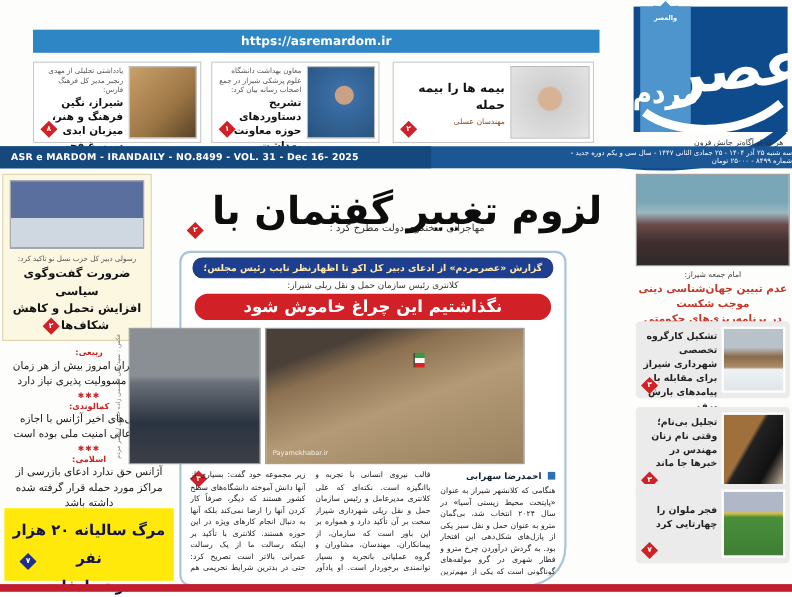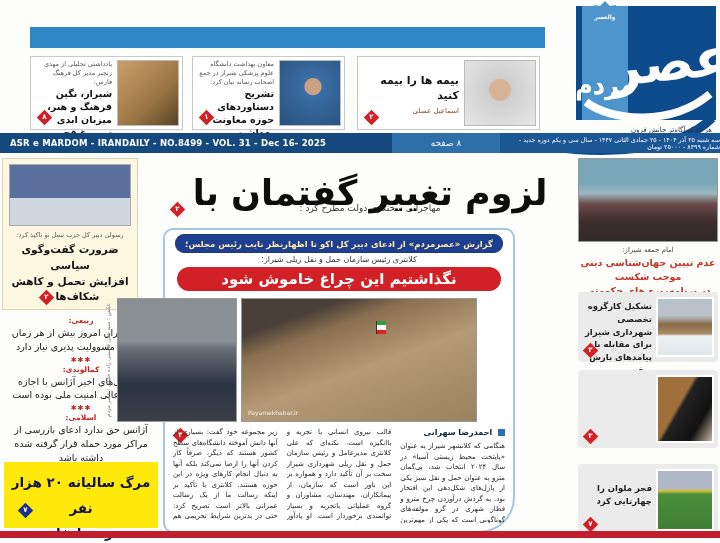--- a/index.html
+++ b/index.html
@@ -89,20 +89,21 @@
   #ph-snow{background:linear-gradient(#b9c2c9 30%,#8a6a4a 45%,#a98c68 62%,#eef2f4 66%,#dfe6ea);}
   #ph-woman{background:linear-gradient(120deg,#a0703c 40%,#222 45%,#111 75%,#c9b8a6);}
   #ph-foot{background:linear-gradient(#b0b8c8 30%,#d8c03a 34%,#4a8f3c 40%,#3f7e34);}
 </style>
 </head>
 <body>
 
 <div id="page">
 
   <div id="followbar" class="abs">
+    <span class="url">https://asremardom.ir</span>
   </div>
 
   <div class="tbox abs" style="left:30px;width:153px;">
     <div class="ph photo" id="ph-writer"></div>
     <div class="txt">
       <div class="kick">یادداشتی تحلیلی از مهدی رنجبر مدیر کل فرهنگ فارس:</div>
       <div class="tt">شیراز، نگین فرهنگ و هنر، میزبان ابدی سیمرغ فجر</div>
     </div>
     <span class="dia" style="position:absolute;left:8px;bottom:6px;">
         <i>۸</i>
@@ -116,22 +117,22 @@
       <div class="tt">تشریح دستاوردهای حوزه معاونت بهداشت دانشگاه</div>
     </div>
     <span class="dia" style="position:absolute;left:8px;bottom:6px;">
         <i>۱</i>
       </span>
   </div>
 
   <div class="tbox abs" style="left:357px;width:183px;">
     <div class="ph photo" id="ph-asali" style="width:72px;"></div>
     <div class="txt" style="right:80px;">
-      <div class="tt" style="font-size:11px;margin-top:14px;">بیمه ها را بیمه کنید</div>
-      <div class="auth">اسماعیل عسلی</div>
+      <div class="tt" style="font-size:11px;margin-top:14px;">بیمه ها را بیمه حمله</div>
+      <div class="auth">مهندسان عسلی</div>
     </div>
     <span class="dia" style="position:absolute;left:8px;bottom:6px;">
         <i>۲</i>
       </span>
   </div>
 
   <svg id="masthead" class="abs" viewBox="0 0 180 158" style="overflow:visible">
     <path d="M172,118 C140,150 70,156 8,146" stroke="#0d4b8d" stroke-width="9" fill="none"></path>
     <ellipse cx="8" cy="146" rx="6" ry="5" fill="#2e86c5"></ellipse>
     <rect x="36" y="6" width="140" height="114" fill="#0d4b8d"></rect>
@@ -141,21 +142,20 @@
       <text y="2.5" font-size="6" fill="#fff" text-anchor="middle" font-weight="bold">والعصر</text>
     </g>
     <text x="65" y="84" font-size="24" fill="#fff" font-weight="bold" text-anchor="middle" transform="scale(1,1.12)">مردم</text>
     <text x="132" y="80" font-size="52" fill="#fff" font-weight="bold" text-anchor="middle" transform="rotate(-6 132 80)">عصر</text>
     <path d="M170,94 C132,126 72,122 46,102" stroke="#fff" stroke-width="8" fill="none"></path>
     <text x="172" y="132" font-size="7" fill="#2a3340" text-anchor="end">هر که او آگاه‌تر جانش فزون</text>
   </svg>
 
   <div id="dateline" class="abs">
     <div id="dl-en">ASR e MARDOM - IRANDAILY - NO.8499 - VOL. 31 - Dec 16- 2025</div>
-    <div id="dl-pg">۸ صفحه</div>
     <div id="dl-fa">سه شنبه ۲۵ آذر ۱۴۰۴ - ۲۵ جمادی الثانی ۱۴۴۷ - سال سی و یکم دوره جدید - شماره ۸۴۹۹ - ۲۵۰۰۰ تومان</div>
   </div>
 
   <div id="leftpanel" class="abs">
     <div class="ph photo" id="ph-panel"></div>
     <div class="kick">رسولی دبیر کل حزب نسل نو تاکید کرد:</div>
     <div class="tt">
       <span>ضرورت گفت‌وگوی سیاسی</span><br>
       <span>افزایش تحمل و کاهش شکاف‌ها</span>
       <span class="dia"><i>۲</i></span>
@@ -236,26 +236,27 @@
   <div class="rbox abs" style="top:292px;height:70px;">
     <div class="ph photo" id="ph-snow" style="height:60px;"></div>
     <div class="tt">تشکیل کارگروه تخصصی شهرداری شیراز برای مقابله با پیامدهای بارش برف</div>
     <span class="dia">
         <i>۳</i>
       </span>
   </div>
 
   <div class="rbox abs" style="top:370px;height:78px;">
     <div class="ph photo" id="ph-woman" style="height:68px;"></div>
+    <div class="tt">تجلیل بی‌نام؛ وقتی نام زنان مهندس در خبرها جا ماند</div>
     <span class="dia">
         <i>۳</i>
       </span>
   </div>
 
-  <div class="rbox abs" style="top:464px;height:72px;">
+  <div class="rbox abs" style="top:440px;height:72px;">
     <div class="ph photo" id="ph-foot" style="height:62px;"></div>
     <div class="tt" style="top:18px;">فجر ملوان را چهارتایی کرد</div>
     <span class="dia">
         <i>۷</i>
       </span>
   </div>
 
   <div id="redbar" class="abs"></div>
 </div>
 

